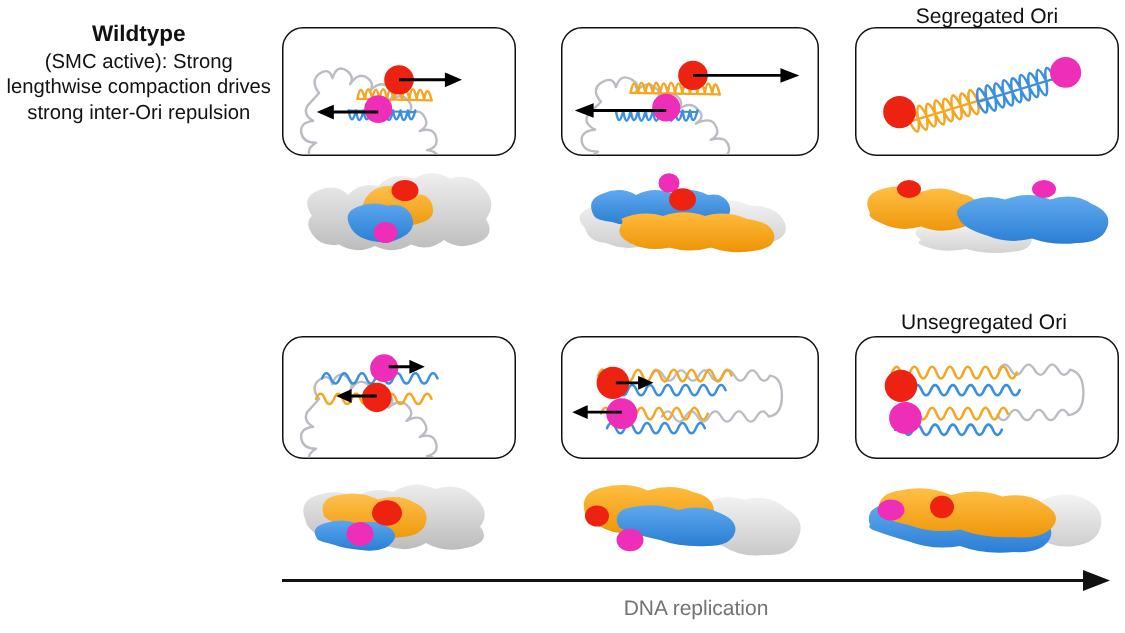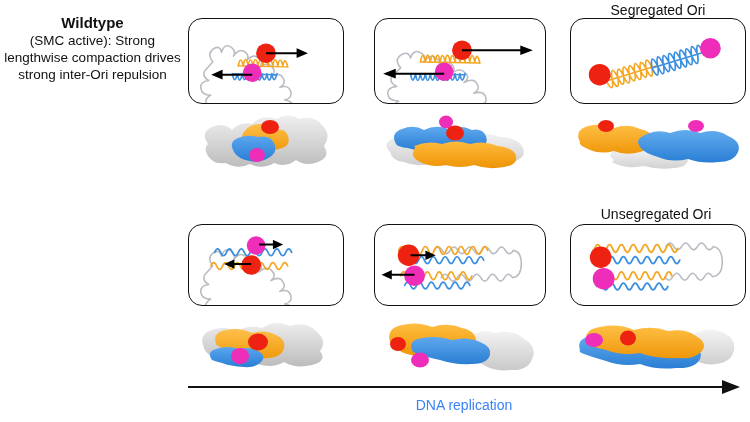--- a/index.html
+++ b/index.html
@@ -71,21 +71,21 @@
   #blob-w3{left:566px;top:108px;width:182px;height:70px;}
   #blob-m1{left:190px;top:312px;width:160px;height:68px;}
   #blob-m2{left:372px;top:312px;width:178px;height:68px;}
   #blob-m3{left:566px;top:312px;width:182px;height:68px;}
 
   
   #repl-axis{position:absolute;left:186px;top:378px;width:556px;height:18px;}
   #repl-axis svg{display:block;width:100%;height:100%;}
   #repl-caption{
     position:absolute;left:186px;top:397px;width:556px;
-    text-align:center;font-size:14px;color:#3b82f6;
+    text-align:center;font-size:14px;color:#737373;
   }
 </style>
 </head>
 <body>
 
 <div class="fig">
 
   <div class="caption" id="cap-wildtype">
     <span class="ttl">Wildtype</span>
     <span class="body">(SMC active): Strong lengthwise compaction drives strong inter-Ori repulsion</span>

